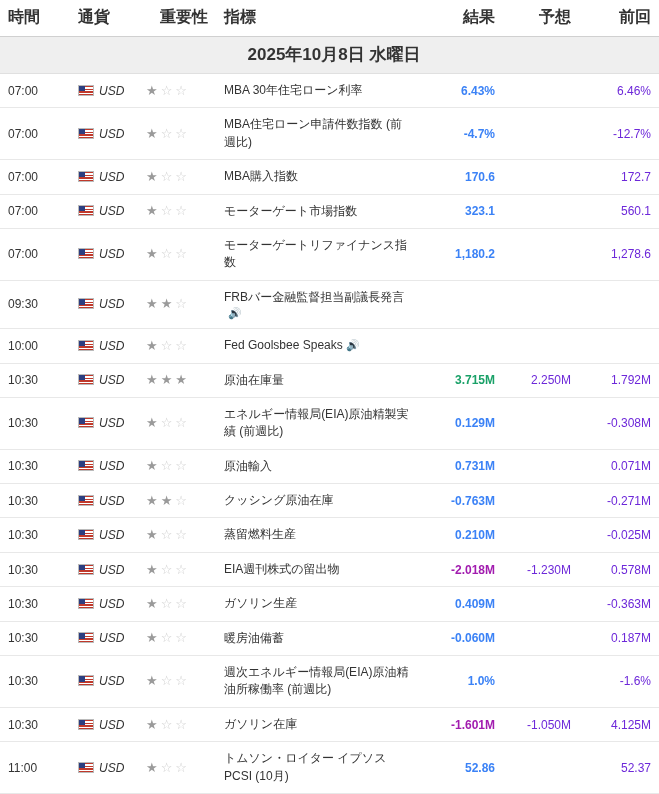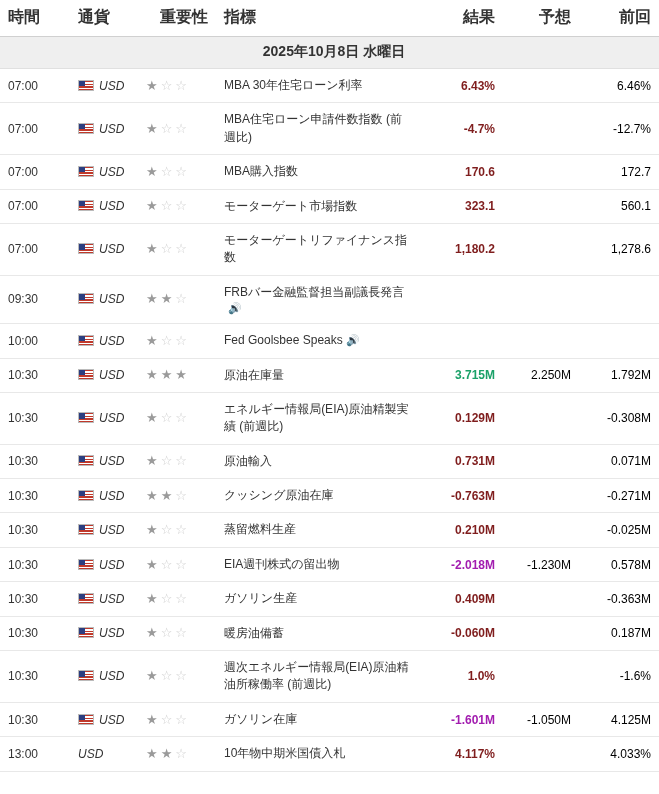--- a/index.html
+++ b/index.html
@@ -41,21 +41,21 @@
   col.c-act   { width: 82px; }
   col.c-fcst  { width: 76px; }
   col.c-prev  { width: 80px; }
 
   th.right, td.right { text-align: right; }
   th.imp { padding-left: 8px; text-align: right; }
 
   .day-row td {
     text-align: center;
     font-weight: bold;
-    font-size: 14px;
+    font-size: 17px;
     color: #333333;
     background: #efefef;
     padding: 6px 0 7px 9px;
     border-bottom: 1px solid #e0e0e0;
   }
 
   .time {
     color: #333333;
     font-size: 12px;
     white-space: nowrap;
@@ -118,25 +118,25 @@
     color: #8a8a8a;
     font-size: 11px;
     vertical-align: 0px;
   }
 
   .val {
     font-weight: bold;
     font-size: 12px;
     white-space: nowrap;
   }
-  .val.neutral { color: #7f1d1d; }
+  .val.neutral { color: #3b82f6; }
   .val.up      { color: #1aa168; }
   .val.down    { color: #a21caf; text-align: center; }
   .plain {
-    color: #000000;
+    color: #6d28d9;
     font-size: 12px;
     white-space: nowrap;
   }
 </style>
 </head>
 <body>
 
 <table class="calendar">
   <colgroup>
     <col class="c-time">
@@ -309,20 +309,29 @@
       <tr>
         <td><span class="time">10:30</span></td>
         <td class="cur-cell"><span class="flag"></span><span class="cur-code">USD</span></td>
         <td><span class="stars"><span class="star-on">★</span><span class="star-off">☆</span><span class="star-off">☆</span></span></td>
         <td><span class="event">ガソリン在庫</span></td>
         <td class="right"><span class="val down">-1.601M</span></td>
         <td class="right"><span class="plain">-1.050M</span></td>
         <td class="right"><span class="plain">4.125M</span></td>
       </tr>
       <tr>
+        <td><span class="time">11:00</span></td>
+        <td class="cur-cell"><span class="flag"></span><span class="cur-code">USD</span></td>
+        <td><span class="stars"><span class="star-on">★</span><span class="star-off">☆</span><span class="star-off">☆</span></span></td>
+        <td><span class="event">トムソン・ロイター イプソス PCSI (10月)</span></td>
+        <td class="right"><span class="val neutral">52.86</span></td>
+        <td class="right"></td>
+        <td class="right"><span class="plain">52.37</span></td>
+      </tr>
+      <tr>
         <td><span class="time">13:00</span></td>
         <td class="cur-cell"><span class="cur-code">USD</span></td>
         <td><span class="stars"><span class="star-on">★</span><span class="star-on">★</span><span class="star-off">☆</span></span></td>
         <td><span class="event">10年物中期米国債入札</span></td>
         <td class="right"><span class="val neutral">4.117%</span></td>
         <td class="right"></td>
         <td class="right"><span class="plain">4.033%</span></td>
       </tr>
     </tbody>
 </table>

